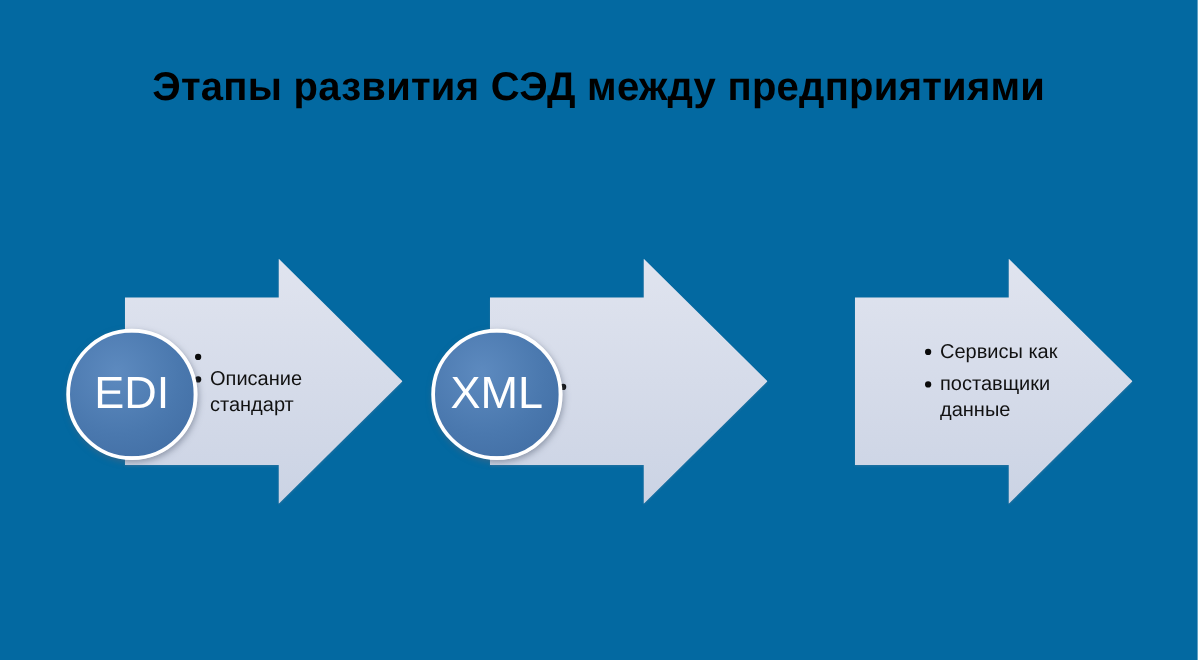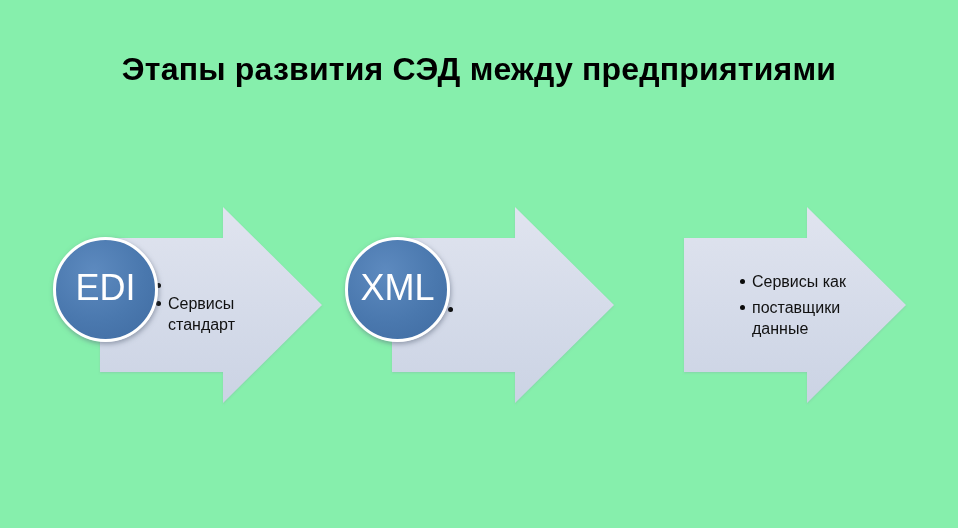--- a/index.html
+++ b/index.html
@@ -6,21 +6,21 @@
   html, body { width: 958px; height: 528px; }
   body {
     background: #ffffff;
     font-family: "Liberation Sans", sans-serif;
     overflow: hidden;
   }
   .canvas {
     position: relative;
     width: 958px;
     height: 528px;
-    background: #86efac;
+    background: #0369a1;
   }
   .slide-title {
     position: absolute;
     top: 51px;
     left: 0;
     width: 100%;
     text-align: center;
     font-size: 32px;
     font-weight: 700;
     letter-spacing: 0.2px;
@@ -40,21 +40,21 @@
     position: absolute;
     left: 47px;
     top: 2px;
     width: 222px;
     height: 196px;
     filter: drop-shadow(0 1px 1px rgba(130,140,160,0.25));
   }
   .stage-circle {
     position: absolute;
     left: 0;
-    top: 32px;
+    top: 58px;
     width: 105px;
     height: 105px;
     border-radius: 50%;
     border: 3px solid #ffffff;
     background: radial-gradient(circle at 38% 32%, #5d8abf 0%, #4a78ae 55%, #3f6ba1 100%);
     box-shadow: 1px 2px 5px rgba(90,100,120,0.55);
     display: flex;
     align-items: center;
     justify-content: center;
   }
@@ -118,21 +118,21 @@
   <div class="stage stage-1">
     <svg class="arrow-svg" viewBox="0 0 222 196">
       <polygon points="0,31 123,31 123,0 222,98 123,196 123,165 0,165" fill="url(#arrowGradient)"></polygon>
     </svg>
     <div class="bullet-list">
       <div class="bullet-item">
         <span class="bullet-dot"></span>
       </div>
       <div class="bullet-item">
         <span class="bullet-dot"></span>
-        <span class="bullet-text">Сервисы стандарт</span>
+        <span class="bullet-text">Описание стандарт</span>
       </div>
     </div>
     <div class="stage-circle">
       <span class="stage-label">EDI</span>
     </div>
   </div>
 
   <div class="stage stage-2">
     <svg class="arrow-svg" viewBox="0 0 222 196">
       <polygon points="0,31 123,31 123,0 222,98 123,196 123,165 0,165" fill="url(#arrowGradient)"></polygon>

